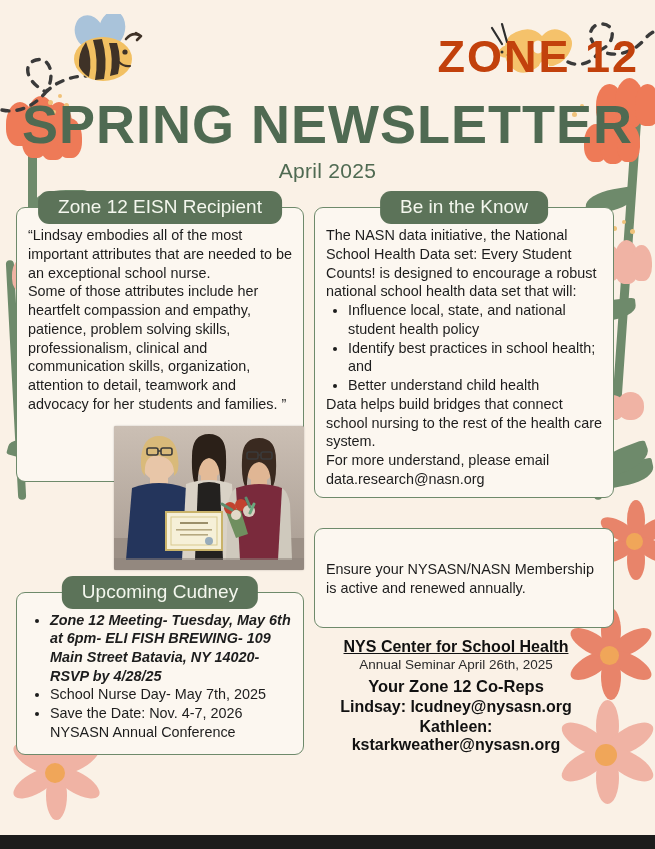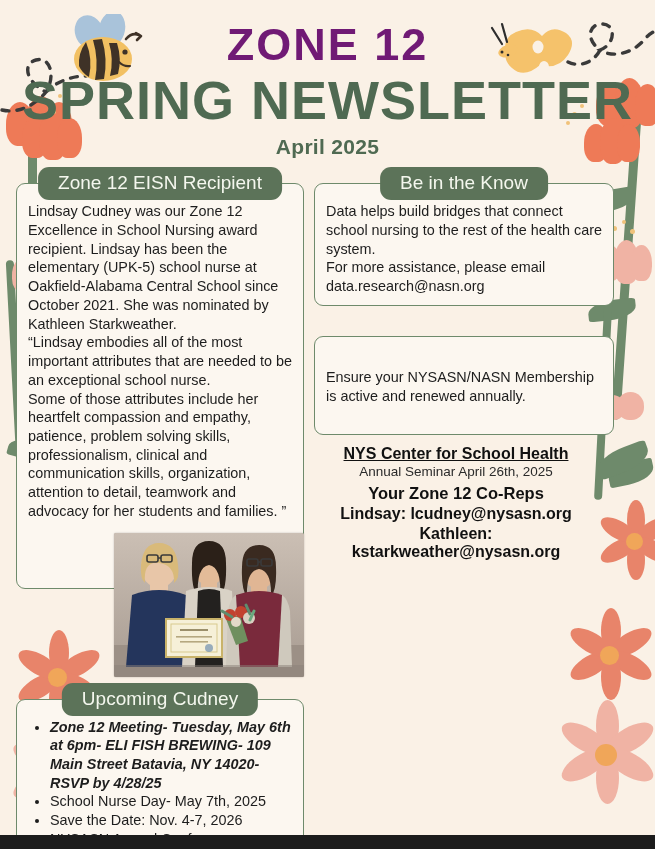--- a/index.html
+++ b/index.html
@@ -23,29 +23,29 @@
   .tulip i{
     position:absolute;display:block;border-radius:50% 50% 45% 45%;
   }
   .daisy{position:absolute;}
   .daisy i{position:absolute;display:block;border-radius:50%;transform-origin:50% 100%;}
   .daisy u{position:absolute;display:block;border-radius:50%;background:#F0A659;}
   .dot{position:absolute;border-radius:50%;}
   
   .masthead{position:relative;z-index:5;padding-top:18px;text-align:center;}
   .ttl1{
-    font-size:45px;font-weight:800;letter-spacing:2px;color:#701a75;
-    line-height:1.0;margin:4px;
+    font-size:45px;font-weight:800;letter-spacing:2px;color:#c2410c;
+    line-height:1.0;margin:16px;text-align:right;
   }
   .ttl2{
     font-size:54px;font-weight:800;letter-spacing:1px;color:#4F6A52;
     line-height:1.08;margin:2px 0 0 0;
   }
   .ttl3{
-    font-size:21px;font-weight:700;color:#4F6A52;margin:6px 0 0 0;letter-spacing:.3px;
+    font-size:21px;font-weight:400;color:#4F6A52;margin:6px 0 0 0;letter-spacing:.3px;
   }
   
   .cols{position:relative;z-index:5;display:flex;gap:10px;padding:4px 16px 0 16px;box-sizing:border-box;}
   .col{display:flex;flex-direction:column;align-items:flex-end;}
   .colL{width:288px;}
   .colR{width:300px;}
   
   .card{position:relative;margin-top:20px;}
   .cardhead{
     position:absolute;top:-16px;left:50%;transform:translateX(-50%);
@@ -240,21 +240,20 @@
     <div class="ttl3">April 2025</div>
   </div>
 
   <div class="cols">
 
     <div class="col colL">
 
       <div class="card">
         <div class="cardhead">Zone 12 EISN Recipient</div>
         <div class="cardbody">
-          <p>Lindsay Cudney was our Zone 12 Excellence in School Nursing award recipient.  Lindsay has been the elementary (UPK-5) school nurse at Oakfield-Alabama Central School since October 2021.  She was nominated by Kathleen Starkweather.</p>
           <p> “Lindsay embodies all of the most important attributes that are needed to be an exceptional school nurse.</p>
           <p> Some of those attributes include her heartfelt compassion and empathy, patience, problem solving skills, professionalism, clinical and communication skills, organization, attention to detail, teamwork and advocacy for her students and families. ”</p>
           <div style="height:58px;"></div>
         </div>
       </div>
 
       <div class="photoWrap">
         <div class="photo">
           <svg width="190" height="144" viewBox="0 0 190 144">
             <defs>
@@ -331,22 +330,28 @@
         </div>
       </div>
 
     </div>
 
     <div class="col colR">
 
       <div class="card">
         <div class="cardhead">Be in the Know</div>
         <div class="cardbody">
+          <p>The NASN data initiative, the National School Health Data set: Every Student Counts! is designed to encourage a robust national school health data set that will:</p>
+          <ul class="bul">
+            <li>Influence local, state, and national student health policy</li>
+            <li>Identify best practices in school health; and</li>
+            <li>Better understand child health</li>
+          </ul>
           <p>Data helps build bridges that connect school nursing to the rest of the health care system.</p>
-          <p>For more assistance, please email data.research@nasn.org</p>
+          <p>For more understand, please email data.research@nasn.org</p>
         </div>
       </div>
 
       <div class="card" style="margin-top:30px;">
         <div class="cardbody" style="padding-bottom:16px;">
           <div class="gap"></div>
           <p>Ensure your NYSASN/NASN Membership is active and renewed annually.</p>
           <div class="gap"></div>
         </div>
       </div>

